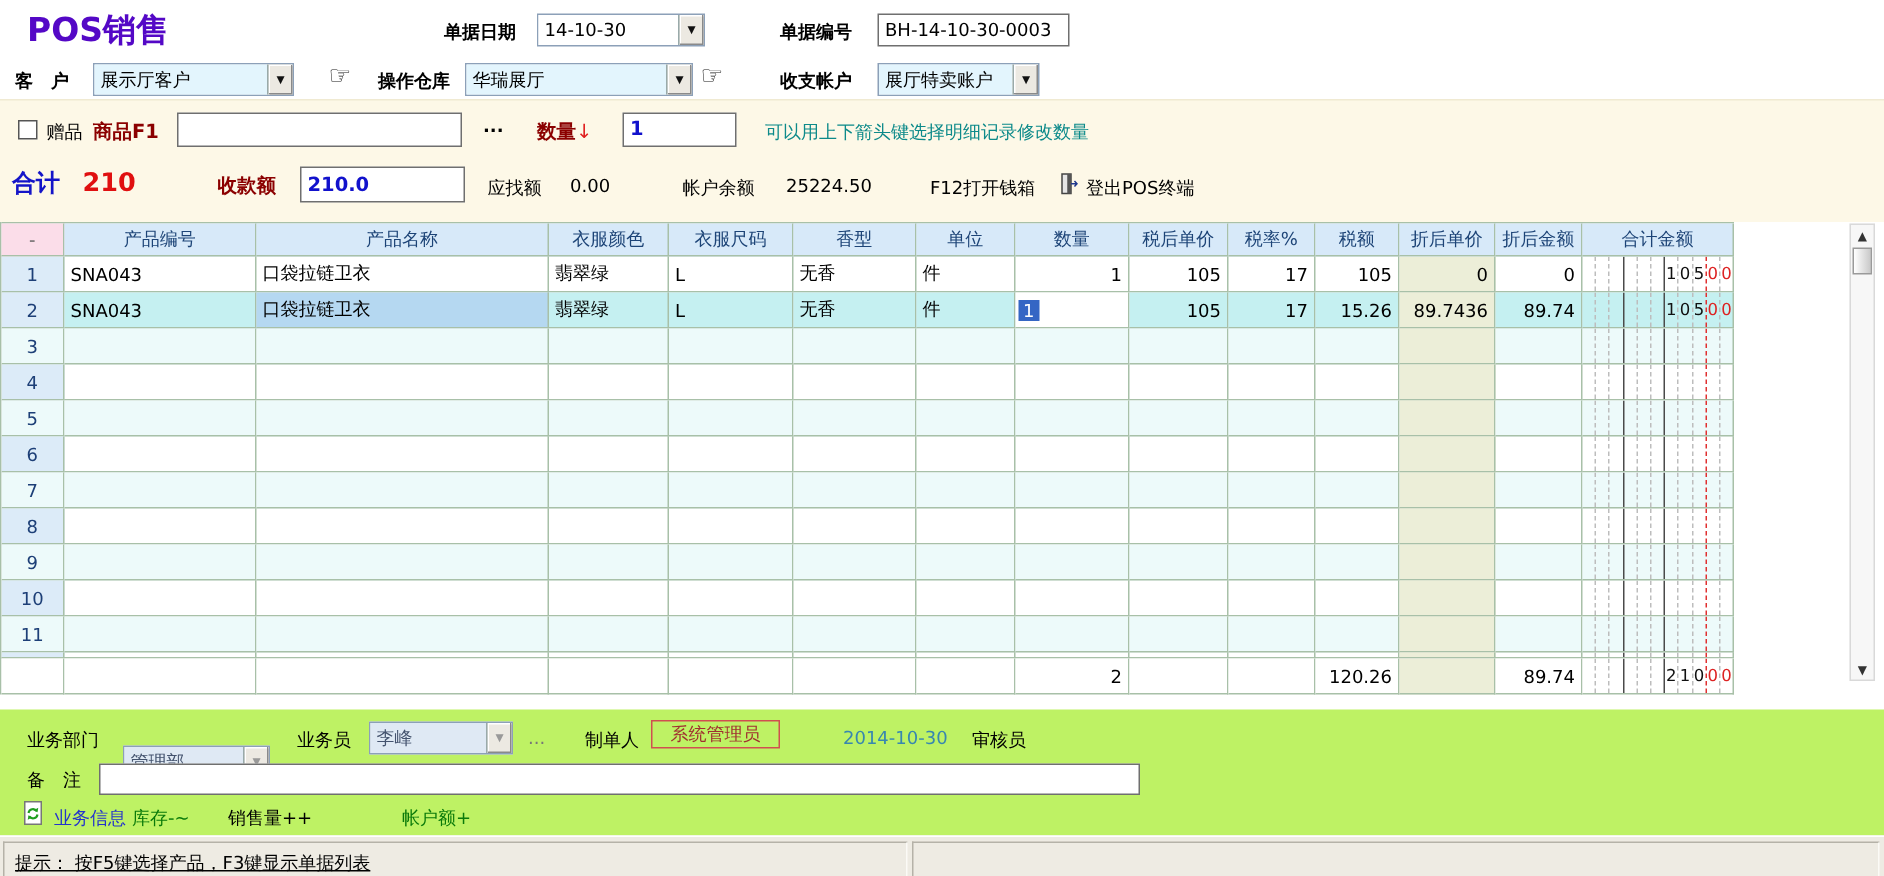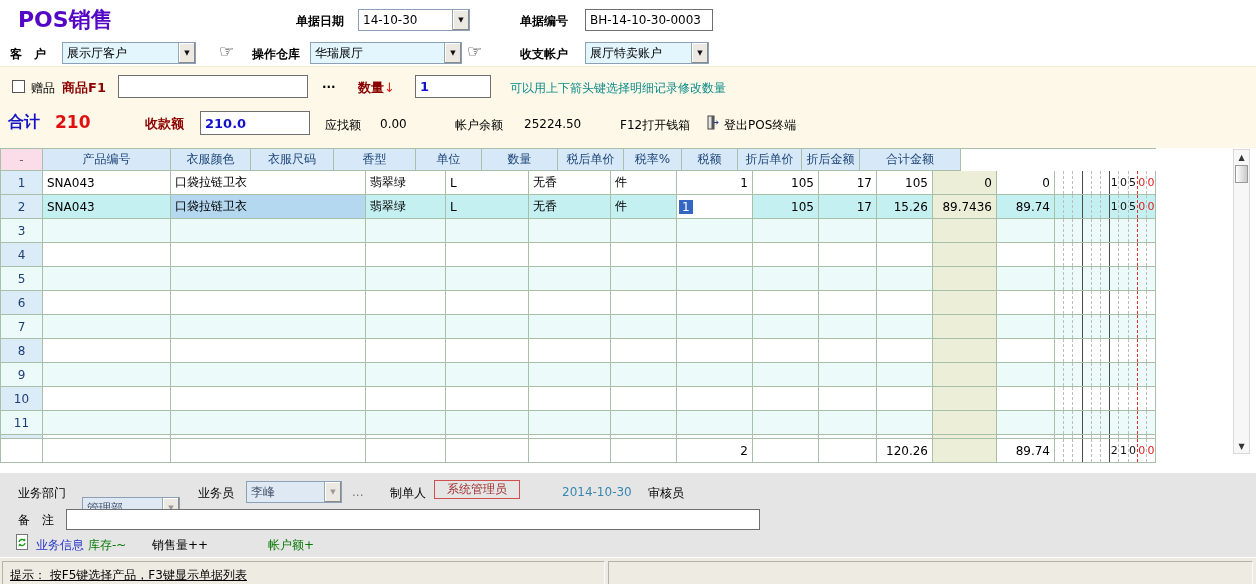--- a/index.html
+++ b/index.html
@@ -75,21 +75,21 @@
   
   .vsb { position:absolute; left:1233px; top:149px; width:17px; height:305px;
          background:#f7f7f7; border:1px solid #d9d9d9; }
   .vsb .ar { height:14px; display:flex; align-items:center; justify-content:center;
              font-size:8px; color:#333; }
   .vsb .thumb { height:18px; margin:1px; background:linear-gradient(90deg,#ffffff,#c9c9c9);
                 border:1px solid #9a9a9a; }
   .vsb .ar.down { position:absolute; bottom:0; left:0; width:100%; }
 
   
-  .bpanel { position:absolute; left:0; top:473px; width:1256px; height:84px; background:#e5e5e5; }
+  .bpanel { position:absolute; left:0; top:473px; width:1256px; height:84px; background:#bef264; }
   .creator { position:absolute; border:1px solid #d05050; color:#a03030; padding:0 12px; background:transparent; }
   .cdate { color:#3787b0; }
   .binfo { color:#2433cc; }
   .ginfo { color:#0a7a0a; }
   .dots { color:#777; }
 
   
   .sbar { position:absolute; left:0; top:557px; width:1256px; height:27px; background:#eeebe3; border-top:1px solid #fff; }
   .spanel { position:absolute; top:3px; height:28px; border:1px solid;
             border-color:#b5b2a8 #fbfaf6 #fbfaf6 #b5b2a8; display:flex; align-items:center; padding:0 7px;
@@ -115,21 +115,21 @@
     <div class="cb">▼</div>
   </div>
   <span class="abs finger" style="left:219px;top:43px;">☞</span>
   <span class="abs blb" style="left:252px;top:46px;">操作仓库</span>
   <div class="combo" style="left:310px;top:42px;width:152px;">
     <div class="ct">华瑞展厅</div>
     <div class="cb">▼</div>
   </div>
   <span class="abs finger" style="left:467px;top:43px;">☞</span>
   <span class="abs blb" style="left:520px;top:46px;">收支帐户</span>
-  <div class="combo" style="left:585px;top:42px;width:124px;justify-content:flex-end;">
+  <div class="combo" style="left:585px;top:42px;width:108px;justify-content:flex-end;">
     <div class="ct">展厅特卖账户</div>
     <div class="cb">▼</div>
   </div>
 
   <div class="cream">
     <span class="cbx" style="left:12px;top:13px;"></span>
     <span class="abs" style="left:31px;top:13px;">赠品</span>
     <span class="abs dkred" style="left:62px;top:12px;">商品F1</span>
     <input class="tin" style="left: 118px; top: 8px; width: 190px; height: 23px;" value="">
     <span class="abs blb" style="left:322px;top:10px;">...</span>
@@ -151,20 +151,21 @@
           <rect x="4.5" y="1" width="2.5" height="13" fill="#555"></rect>
           <path d="M7 7.5 H11 M9.3 5.6 L11 7.5 L9.3 9.4" stroke="#223a8f" fill="none"></path>
         </svg></span>
     <span class="abs" style="left:724px;top:50px;">登出POS终端</span>
   </div>
 
   <div class="grid">
     <div class="hrow">
       <div class="cell c0 pinkh">-</div>
       <div class="cell c1">产品编号</div>
+      <div class="cell c2">产品名称</div>
       <div class="cell c3">衣服颜色</div>
       <div class="cell c4">衣服尺码</div>
       <div class="cell c5">香型</div>
       <div class="cell c6">单位</div>
       <div class="cell c7">数量</div>
       <div class="cell c8">税后单价</div>
       <div class="cell c9">税率%</div>
       <div class="cell c10">税额</div>
       <div class="cell c11">折后单价</div>
       <div class="cell c12">折后金额</div>

